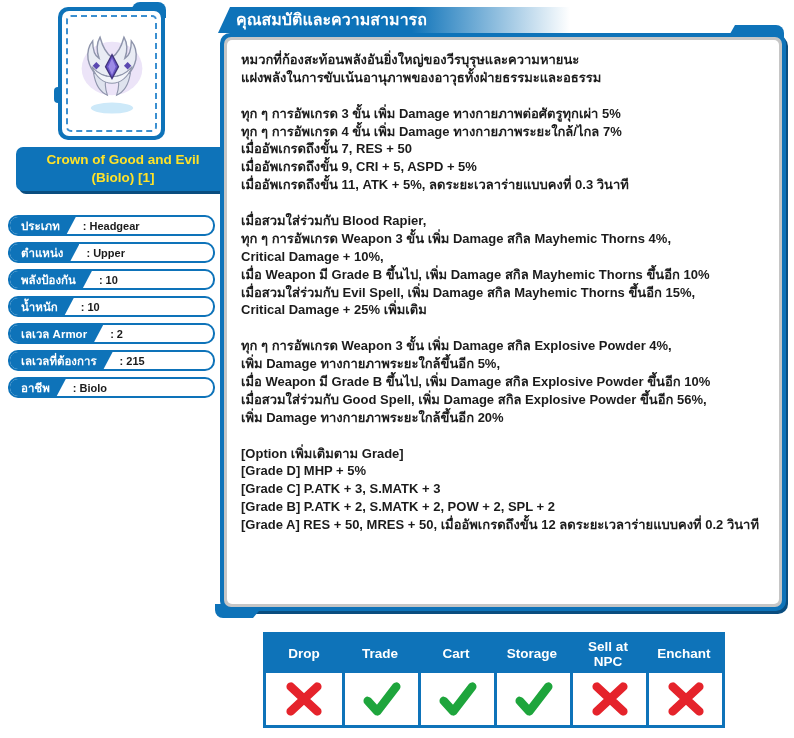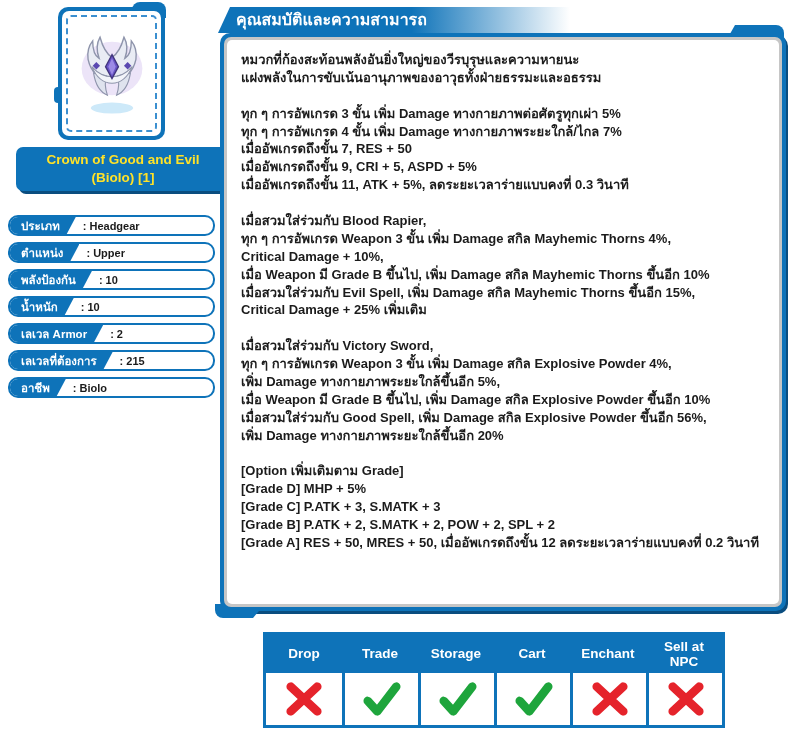--- a/index.html
+++ b/index.html
@@ -145,45 +145,44 @@
             <div class="desc-line">เมื่ออัพเกรดถึงขั้น 9, CRI + 5, ASPD + 5%</div>
             <div class="desc-line">เมื่ออัพเกรดถึงขั้น 11, ATK + 5%, ลดระยะเวลาร่ายแบบคงที่ 0.3 วินาที</div>
             <div class="desc-line"></div>
             <div class="desc-line">เมื่อสวมใส่ร่วมกับ Blood Rapier,</div>
             <div class="desc-line">ทุก ๆ การอัพเกรด Weapon 3 ขั้น เพิ่ม Damage สกิล Mayhemic Thorns 4%,</div>
             <div class="desc-line">Critical Damage + 10%,</div>
             <div class="desc-line">เมื่อ Weapon มี Grade B ขึ้นไป, เพิ่ม Damage สกิล Mayhemic Thorns ขึ้นอีก 10%</div>
             <div class="desc-line">เมื่อสวมใส่ร่วมกับ Evil Spell, เพิ่ม Damage สกิล Mayhemic Thorns ขึ้นอีก 15%,</div>
             <div class="desc-line">Critical Damage + 25% เพิ่มเติม</div>
             <div class="desc-line"></div>
-            <div class="desc-line">เมื่อสวมใส่ร่วมกับ Victory Sword,</div>
             <div class="desc-line">ทุก ๆ การอัพเกรด Weapon 3 ขั้น เพิ่ม Damage สกิล Explosive Powder 4%,</div>
             <div class="desc-line">เพิ่ม Damage ทางกายภาพระยะใกล้ขึ้นอีก 5%,</div>
             <div class="desc-line">เมื่อ Weapon มี Grade B ขึ้นไป, เพิ่ม Damage สกิล Explosive Powder ขึ้นอีก 10%</div>
             <div class="desc-line">เมื่อสวมใส่ร่วมกับ Good Spell, เพิ่ม Damage สกิล Explosive Powder ขึ้นอีก 56%,</div>
             <div class="desc-line">เพิ่ม Damage ทางกายภาพระยะใกล้ขึ้นอีก 20%</div>
             <div class="desc-line"></div>
             <div class="desc-line">[Option เพิ่มเติมตาม Grade]</div>
             <div class="desc-line">[Grade D] MHP + 5%</div>
             <div class="desc-line">[Grade C] P.ATK + 3, S.MATK + 3</div>
             <div class="desc-line">[Grade B] P.ATK + 2, S.MATK + 2, POW + 2, SPL + 2</div>
             <div class="desc-line">[Grade A] RES + 50, MRES + 50, เมื่ออัพเกรดถึงขั้น 12 ลดระยะเวลาร่ายแบบคงที่ 0.2 วินาที</div>
           </div>
       </div>
     </div>
   </div>
 
   <div class="flags">
     <div class="flags-header" id="flags-header">
         <div class="flag-head">Drop</div>
         <div class="flag-head">Trade</div>
+        <div class="flag-head">Cart</div>
         <div class="flag-head">Storage</div>
-        <div class="flag-head">Cart</div>
+        <div class="flag-head">Sell at NPC</div>
         <div class="flag-head">Enchant</div>
-        <div class="flag-head">Sell at NPC</div>
       </div>
     <div class="flags-body" id="flags-body">
         <div class="flag-cell">
           <svg class="mark" viewBox="0 0 44 40">
             <path d="M8 7 L36 33 M36 7 L8 33" fill="none" stroke="#e5232b" stroke-width="9" stroke-linecap="round"></path>
           </svg>
         </div>
         <div class="flag-cell">
           <svg class="mark" viewBox="0 0 44 40">
             <path d="M7 22 L17 33 L37 7" fill="none" stroke="#1ea53c" stroke-width="9" stroke-linecap="round" stroke-linejoin="round"></path>

